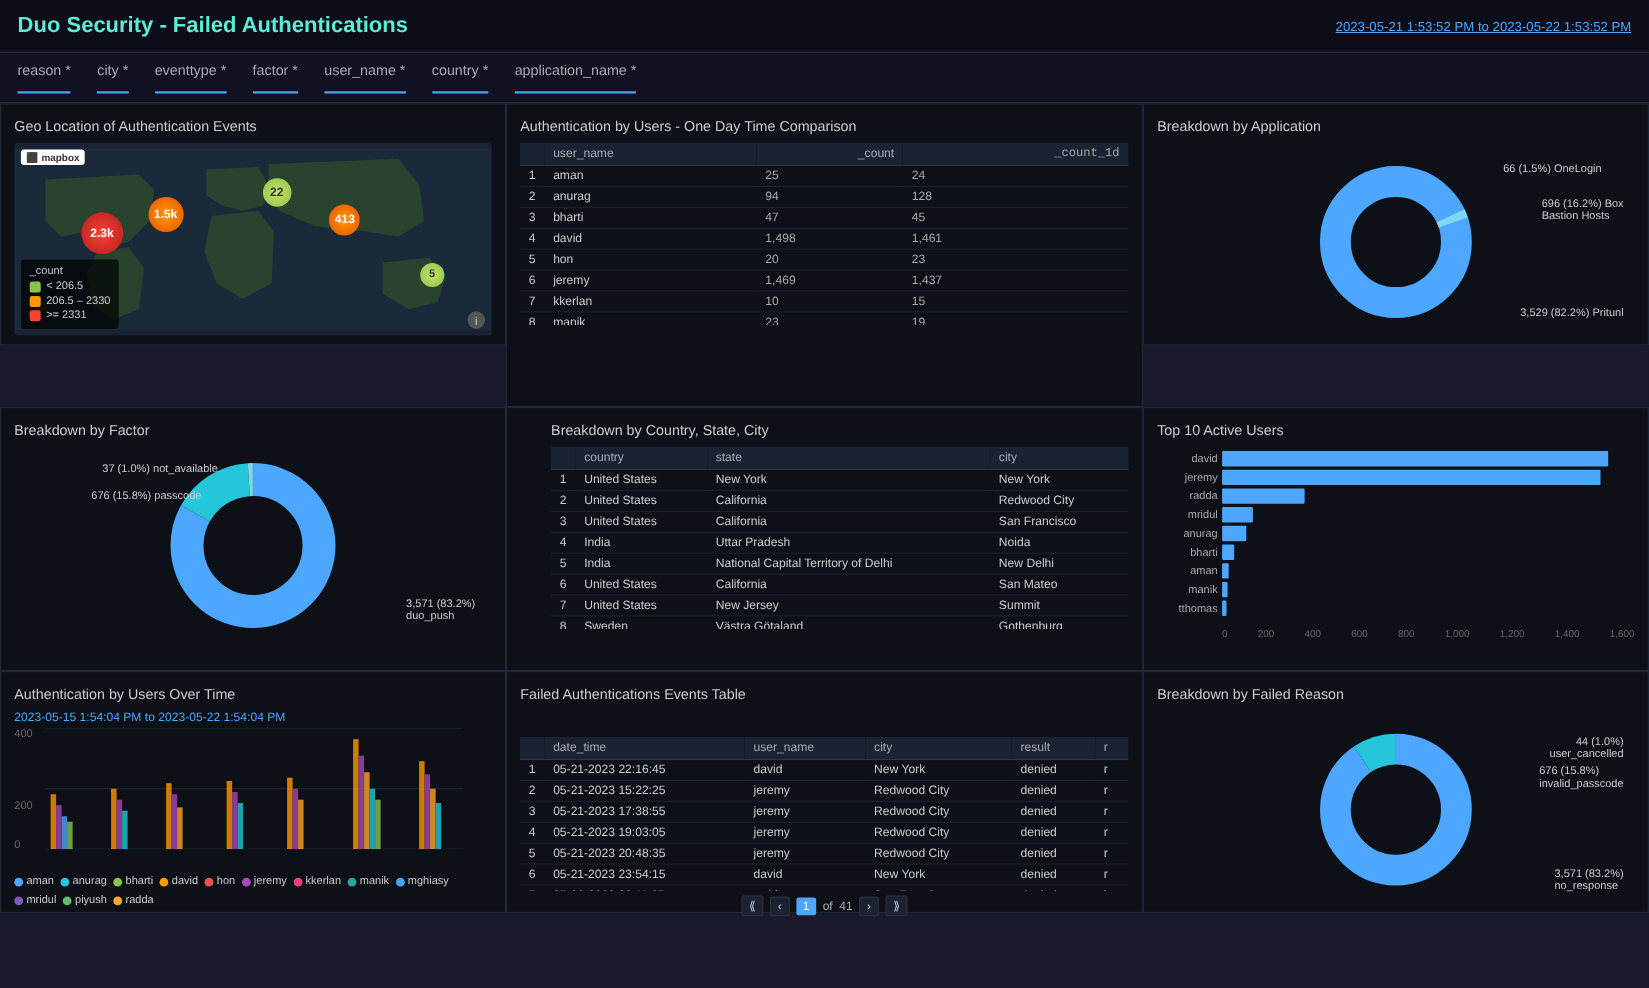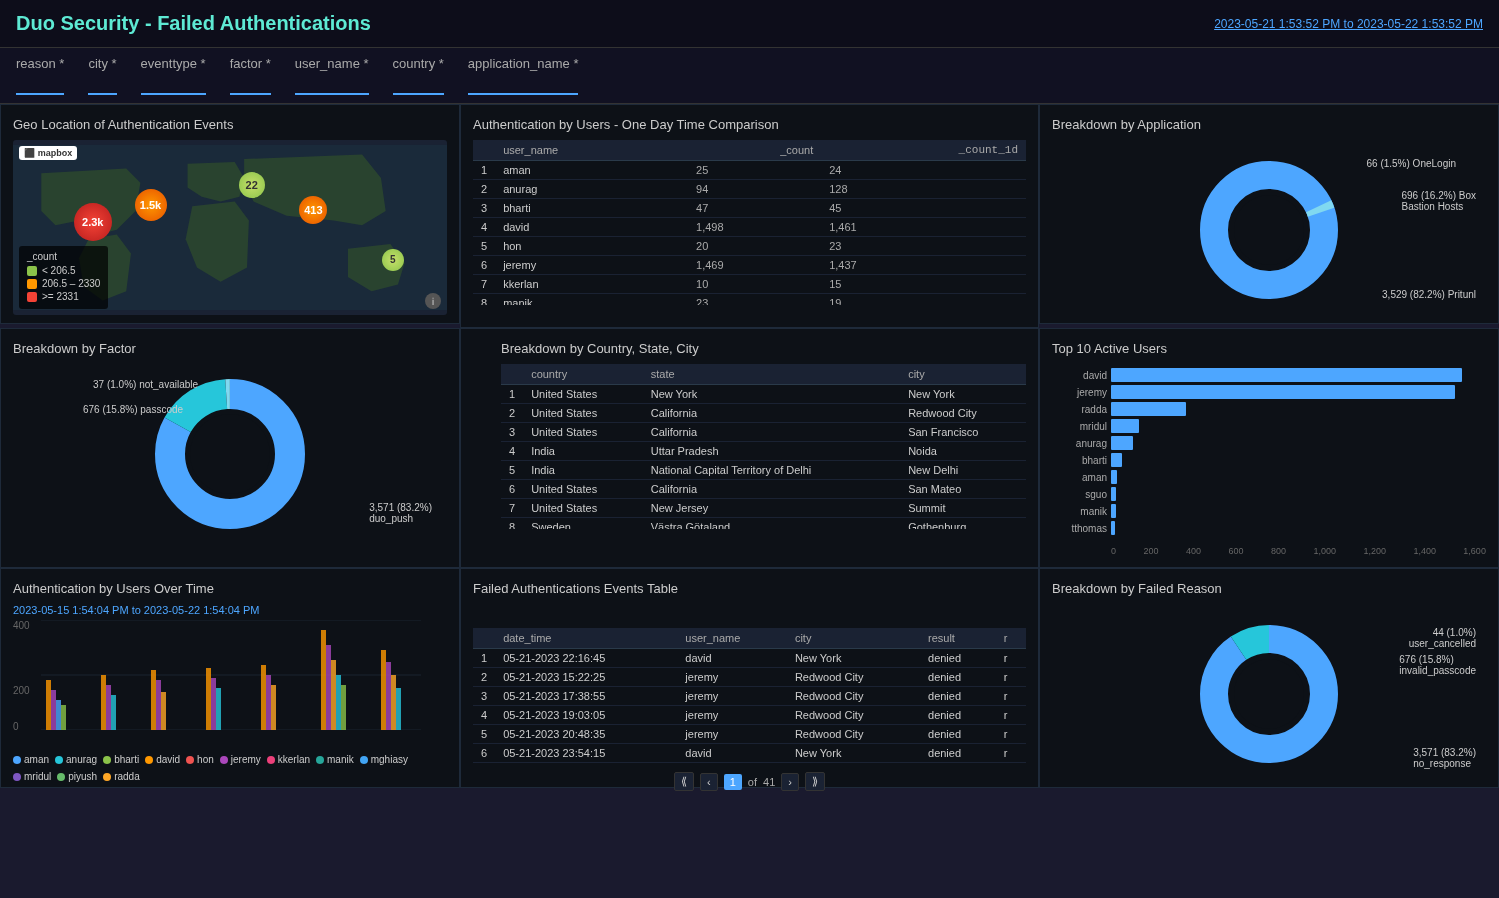--- a/index.html
+++ b/index.html
@@ -38,21 +38,21 @@
       background: #111122;
       padding: 8px 16px;
       display: flex;
       gap: 24px;
       border-bottom: 1px solid #333;
     }
     .filter-item {
       color: #aaa;
       font-size: 13px;
       cursor: pointer;
-      padding-bottom: 22px;
+      padding-bottom: 12px;
       border-bottom: 2px solid #4da6ff;
     }
     .main-grid {
       display: grid;
       grid-template-columns: 460px 1fr 460px;
       grid-template-rows: auto auto auto;
       gap: 0;
       padding: 0;
     }
     .panel {
@@ -125,21 +125,21 @@
       justify-content: center;
       font-size: 11px;
       font-weight: bold;
       color: #fff;
       cursor: pointer;
     }
     
     .auth-table-panel {
       grid-column: 2;
       grid-row: 1;
-      height: 224px;
+      height: 276px;
     }
     
     .app-panel {
       grid-column: 3;
       grid-row: 1;
       height: 220px;
     }
     
     .factor-panel {
       grid-column: 1;
@@ -579,26 +579,20 @@
         <div class="bar-row">
     <div class="bar-label">bharti</div>
     <div class="bar-track">
       <div class="bar-fill" style="width:2.9375%;"></div>
     </div>
   </div>
         <div class="bar-row">
     <div class="bar-label">aman</div>
     <div class="bar-track">
       <div class="bar-fill" style="width:1.5625%;"></div>
-    </div>
-  </div>
-        <div class="bar-row">
-    <div class="bar-label">sguo</div>
-    <div class="bar-track">
-      <div class="bar-fill" style="width:1.375%;"></div>
     </div>
   </div>
         <div class="bar-row">
     <div class="bar-label">manik</div>
     <div class="bar-track">
       <div class="bar-fill" style="width:1.4375%;"></div>
     </div>
   </div>
         <div class="bar-row">
     <div class="bar-label">tthomas</div>

